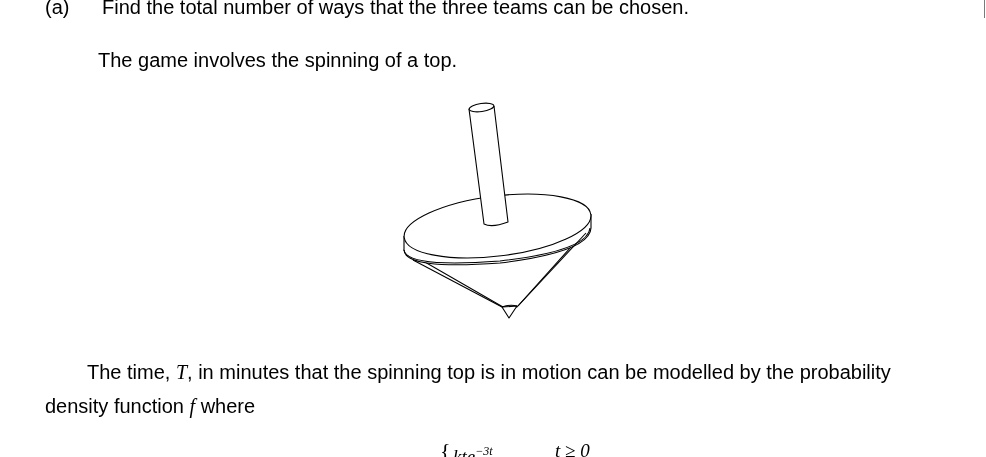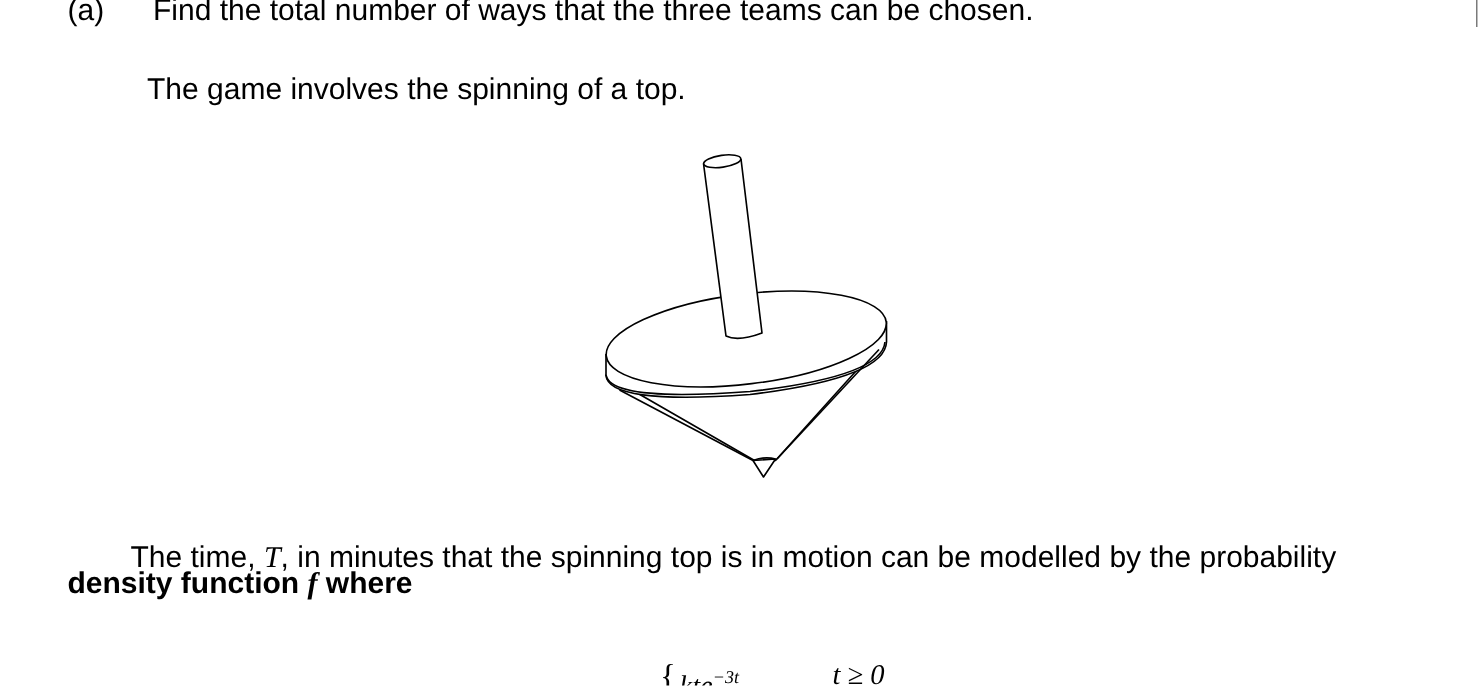--- a/index.html
+++ b/index.html
@@ -119,21 +119,21 @@
 
     <path d="M 469 109 L 484 224 Q 492 228 508 222 L 494 106" fill="#ffffff"></path>
     <ellipse cx="481.5" cy="107.5" rx="12.5" ry="4" transform="rotate(-8 481.5 107.5)" fill="#ffffff"></ellipse>
   </g>
 </svg>
 
 <div class="line" style="left:45px; top:360px;margin-left:42px;">
   <span>The time, </span><span class="math">T</span><span>, in minutes that the spinning top is in motion can be modelled by the probability</span>
 </div>
 
-<div class="line" style="left:45px; top:377px;font-weight:bold;">
+<div class="line" style="left:45px; top:394px;">
   <span>density function </span><span class="math">f</span><span> where</span>
 </div>
 
 <div class="piecewise">
   <span class="brace">{</span>
   <span class="expr"><span>kte</span><sup>−3t</sup></span>
   <span class="cond">t ≥ 0</span>
 </div>
 
 </body></html>

